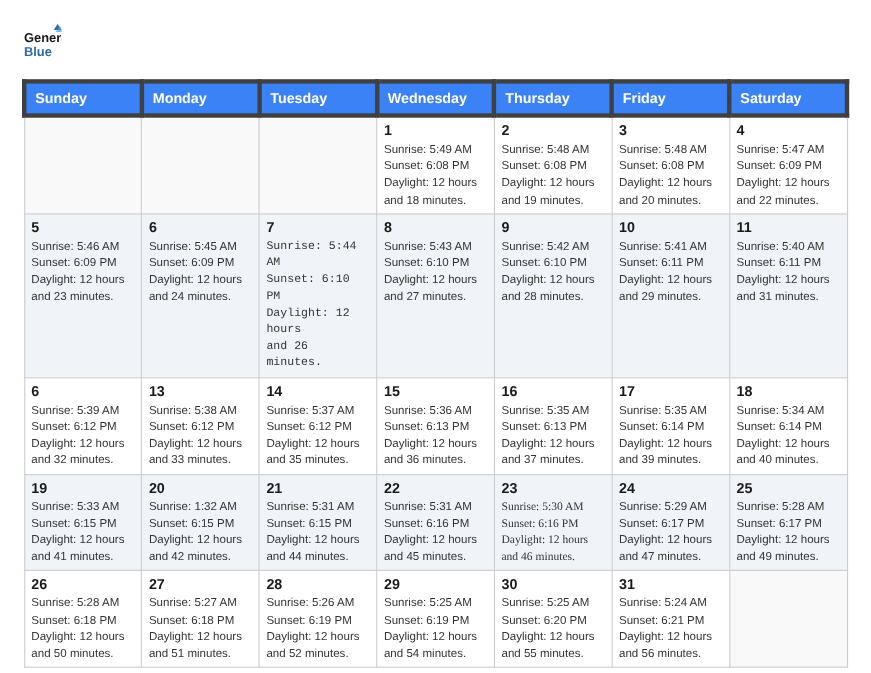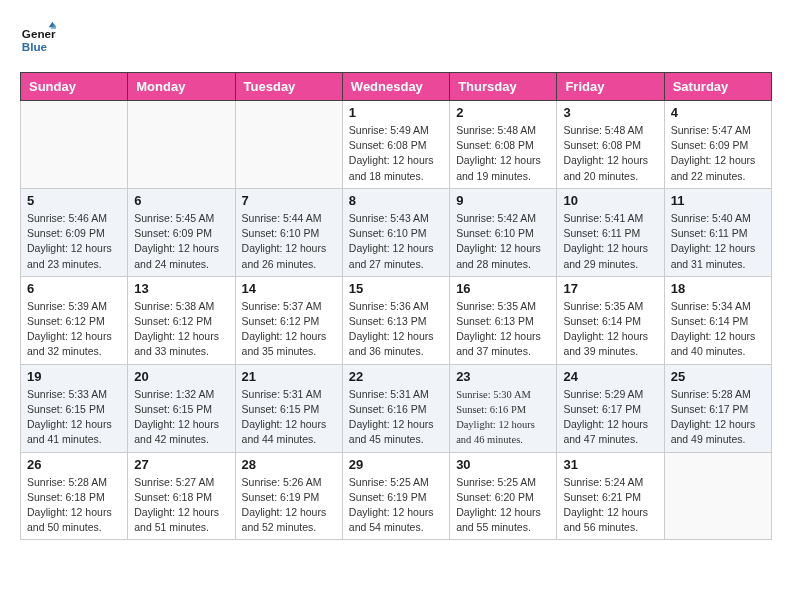--- a/index.html
+++ b/index.html
@@ -36,27 +36,27 @@
     .location-title {
       font-size: 16px;
       color: #444;
     }
     .calendar {
       width: 100%;
       border-collapse: collapse;
       border: 1px solid #ccc;
     }
     .calendar th {
-      background: #ec4899;
+      background: #3b82f6;
       color: #fff;
       font-size: 13px;
       font-weight: bold;
       padding: 6px 8px;
       text-align: left;
-      border: 1px solid #404040;
+      border: 4px solid #404040;
     }
     .calendar td {
       vertical-align: top;
       border: 1px solid #ccc;
       padding: 4px 6px;
       width: calc(100% / 7);
       min-height: 80px;
       background: #fff;
       font-size: 11px;
     }
@@ -152,21 +152,21 @@
         </td>
         <td>
           <div class="day-number">6</div>
           <div class="day-info" style="white-space: pre-line;">Sunrise: 5:45 AM
 Sunset: 6:09 PM
 Daylight: 12 hours
 and 24 minutes.</div>
         </td>
         <td>
           <div class="day-number">7</div>
-          <div class="day-info" style="white-space: pre-line;">Sunrise: 5:44 AM
+          <div class="day-info" style="white-space: pre-line; font-family: Liberation Mono, monospace;">Sunrise: 5:44 AM
 Sunset: 6:10 PM
 Daylight: 12 hours
 and 26 minutes.</div>
         </td>
         <td>
           <div class="day-number">8</div>
           <div class="day-info" style="white-space: pre-line;">Sunrise: 5:43 AM
 Sunset: 6:10 PM
 Daylight: 12 hours
 and 27 minutes.</div>

